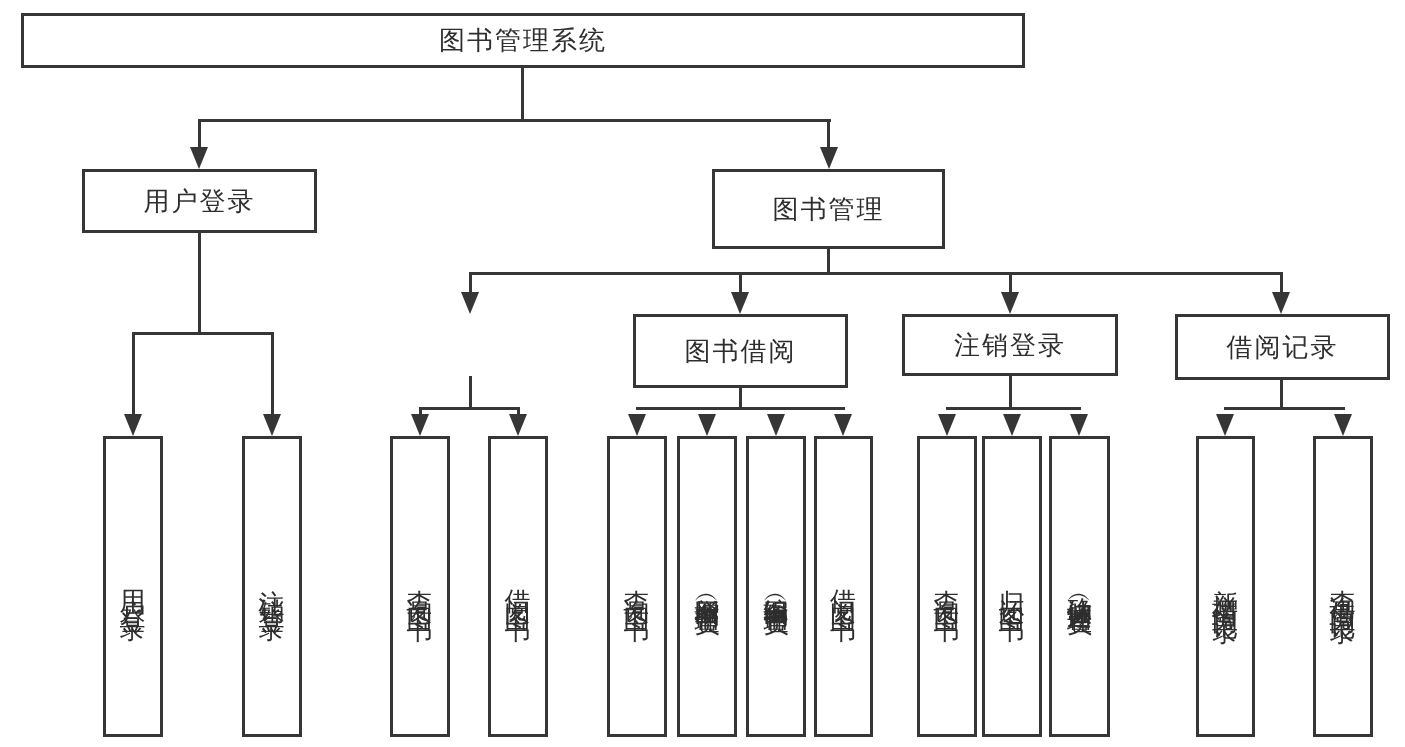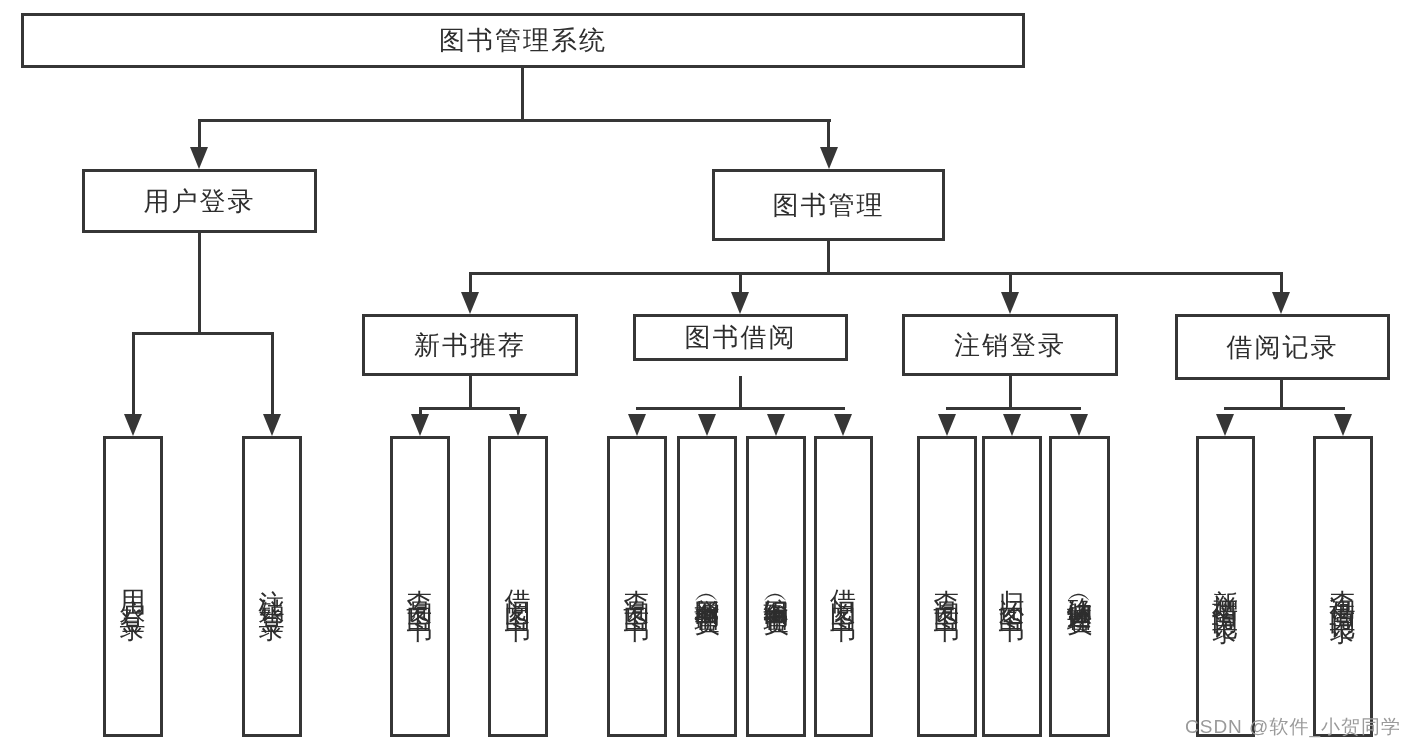--- a/index.html
+++ b/index.html
@@ -61,28 +61,25 @@
 
 <div id="stage">
 
   <div class="box h" style="left:21px;top:13px;width:1004px;height:55px">
     <span class="lbl">图书管理系统</span>
   </div>
 
   <div class="box h" style="left:82px;top:169px;width:235px;height:64px">
     <span class="lbl">用户登录</span>
   </div>
-  <div class="box h" style="left:712px;top:169px;width:233px;height:72px">
+  <div class="box h" style="left:712px;top:169px;width:233px;height:80px">
     <span class="lbl">图书管理</span>
   </div>
 
-  <div class="box h" style="left:362px;top:314px;width:216px;height:62px">
-    <span class="lbl">新书推荐</span>
-  </div>
-  <div class="box h" style="left:633px;top:314px;width:215px;height:47px">
+  <div class="box h" style="left:633px;top:314px;width:215px;height:74px">
     <span class="lbl">图书借阅</span>
   </div>
   <div class="box h" style="left:902px;top:314px;width:216px;height:62px">
     <span class="lbl">注销登录</span>
   </div>
   <div class="box h" style="left:1175px;top:314px;width:215px;height:66px">
     <span class="lbl">借阅记录</span>
   </div>
 
   <div class="box v" style="left:103px;top:436px;width:60px;height:301px">
@@ -172,15 +169,14 @@
   <div class="hline" style="left:946px;top:407px;width:135px"></div>
   <div class="arrow" style="left:938px;top:414px"></div>
   <div class="arrow" style="left:1003px;top:414px"></div>
   <div class="arrow" style="left:1070px;top:414px"></div>
 
   <div class="vline" style="left:1280px;top:376px;height:34px"></div>
   <div class="hline" style="left:1224px;top:407px;width:121px"></div>
   <div class="arrow" style="left:1216px;top:414px"></div>
   <div class="arrow" style="left:1334px;top:414px"></div>
 
-  <div class="watermark">CSDN @软件_小贺同学</div>
 
 </div>
 
 </body></html>

